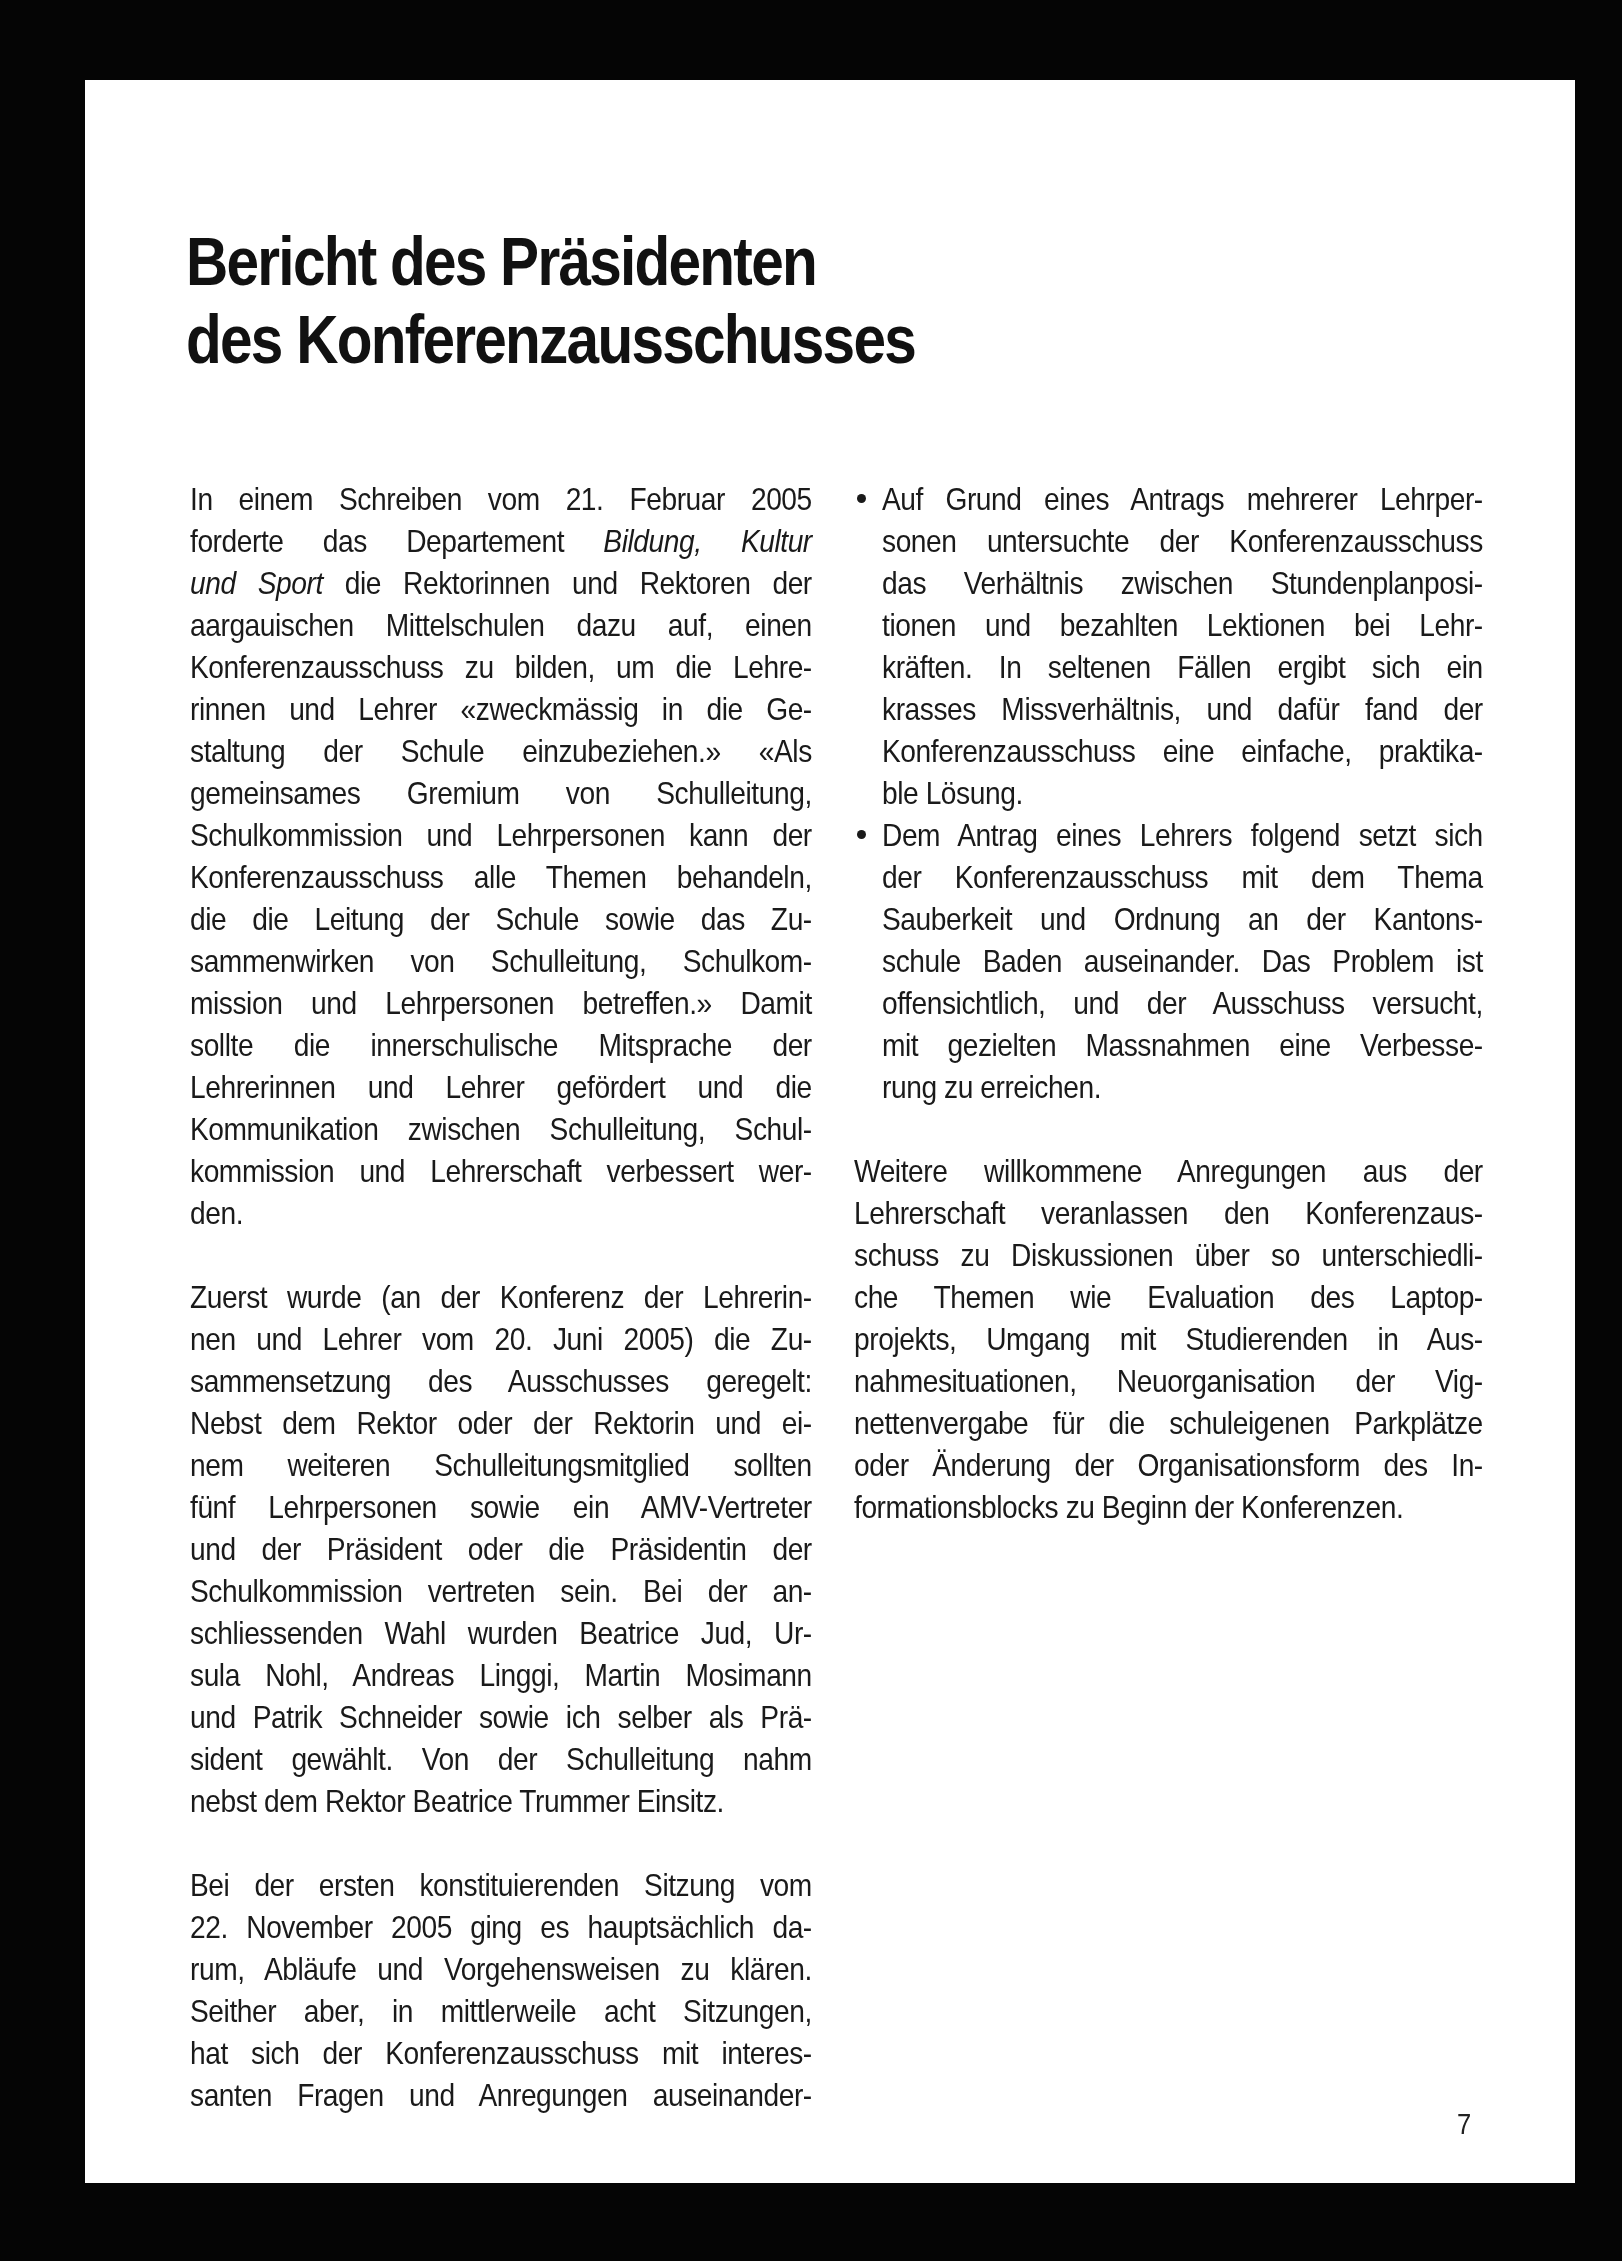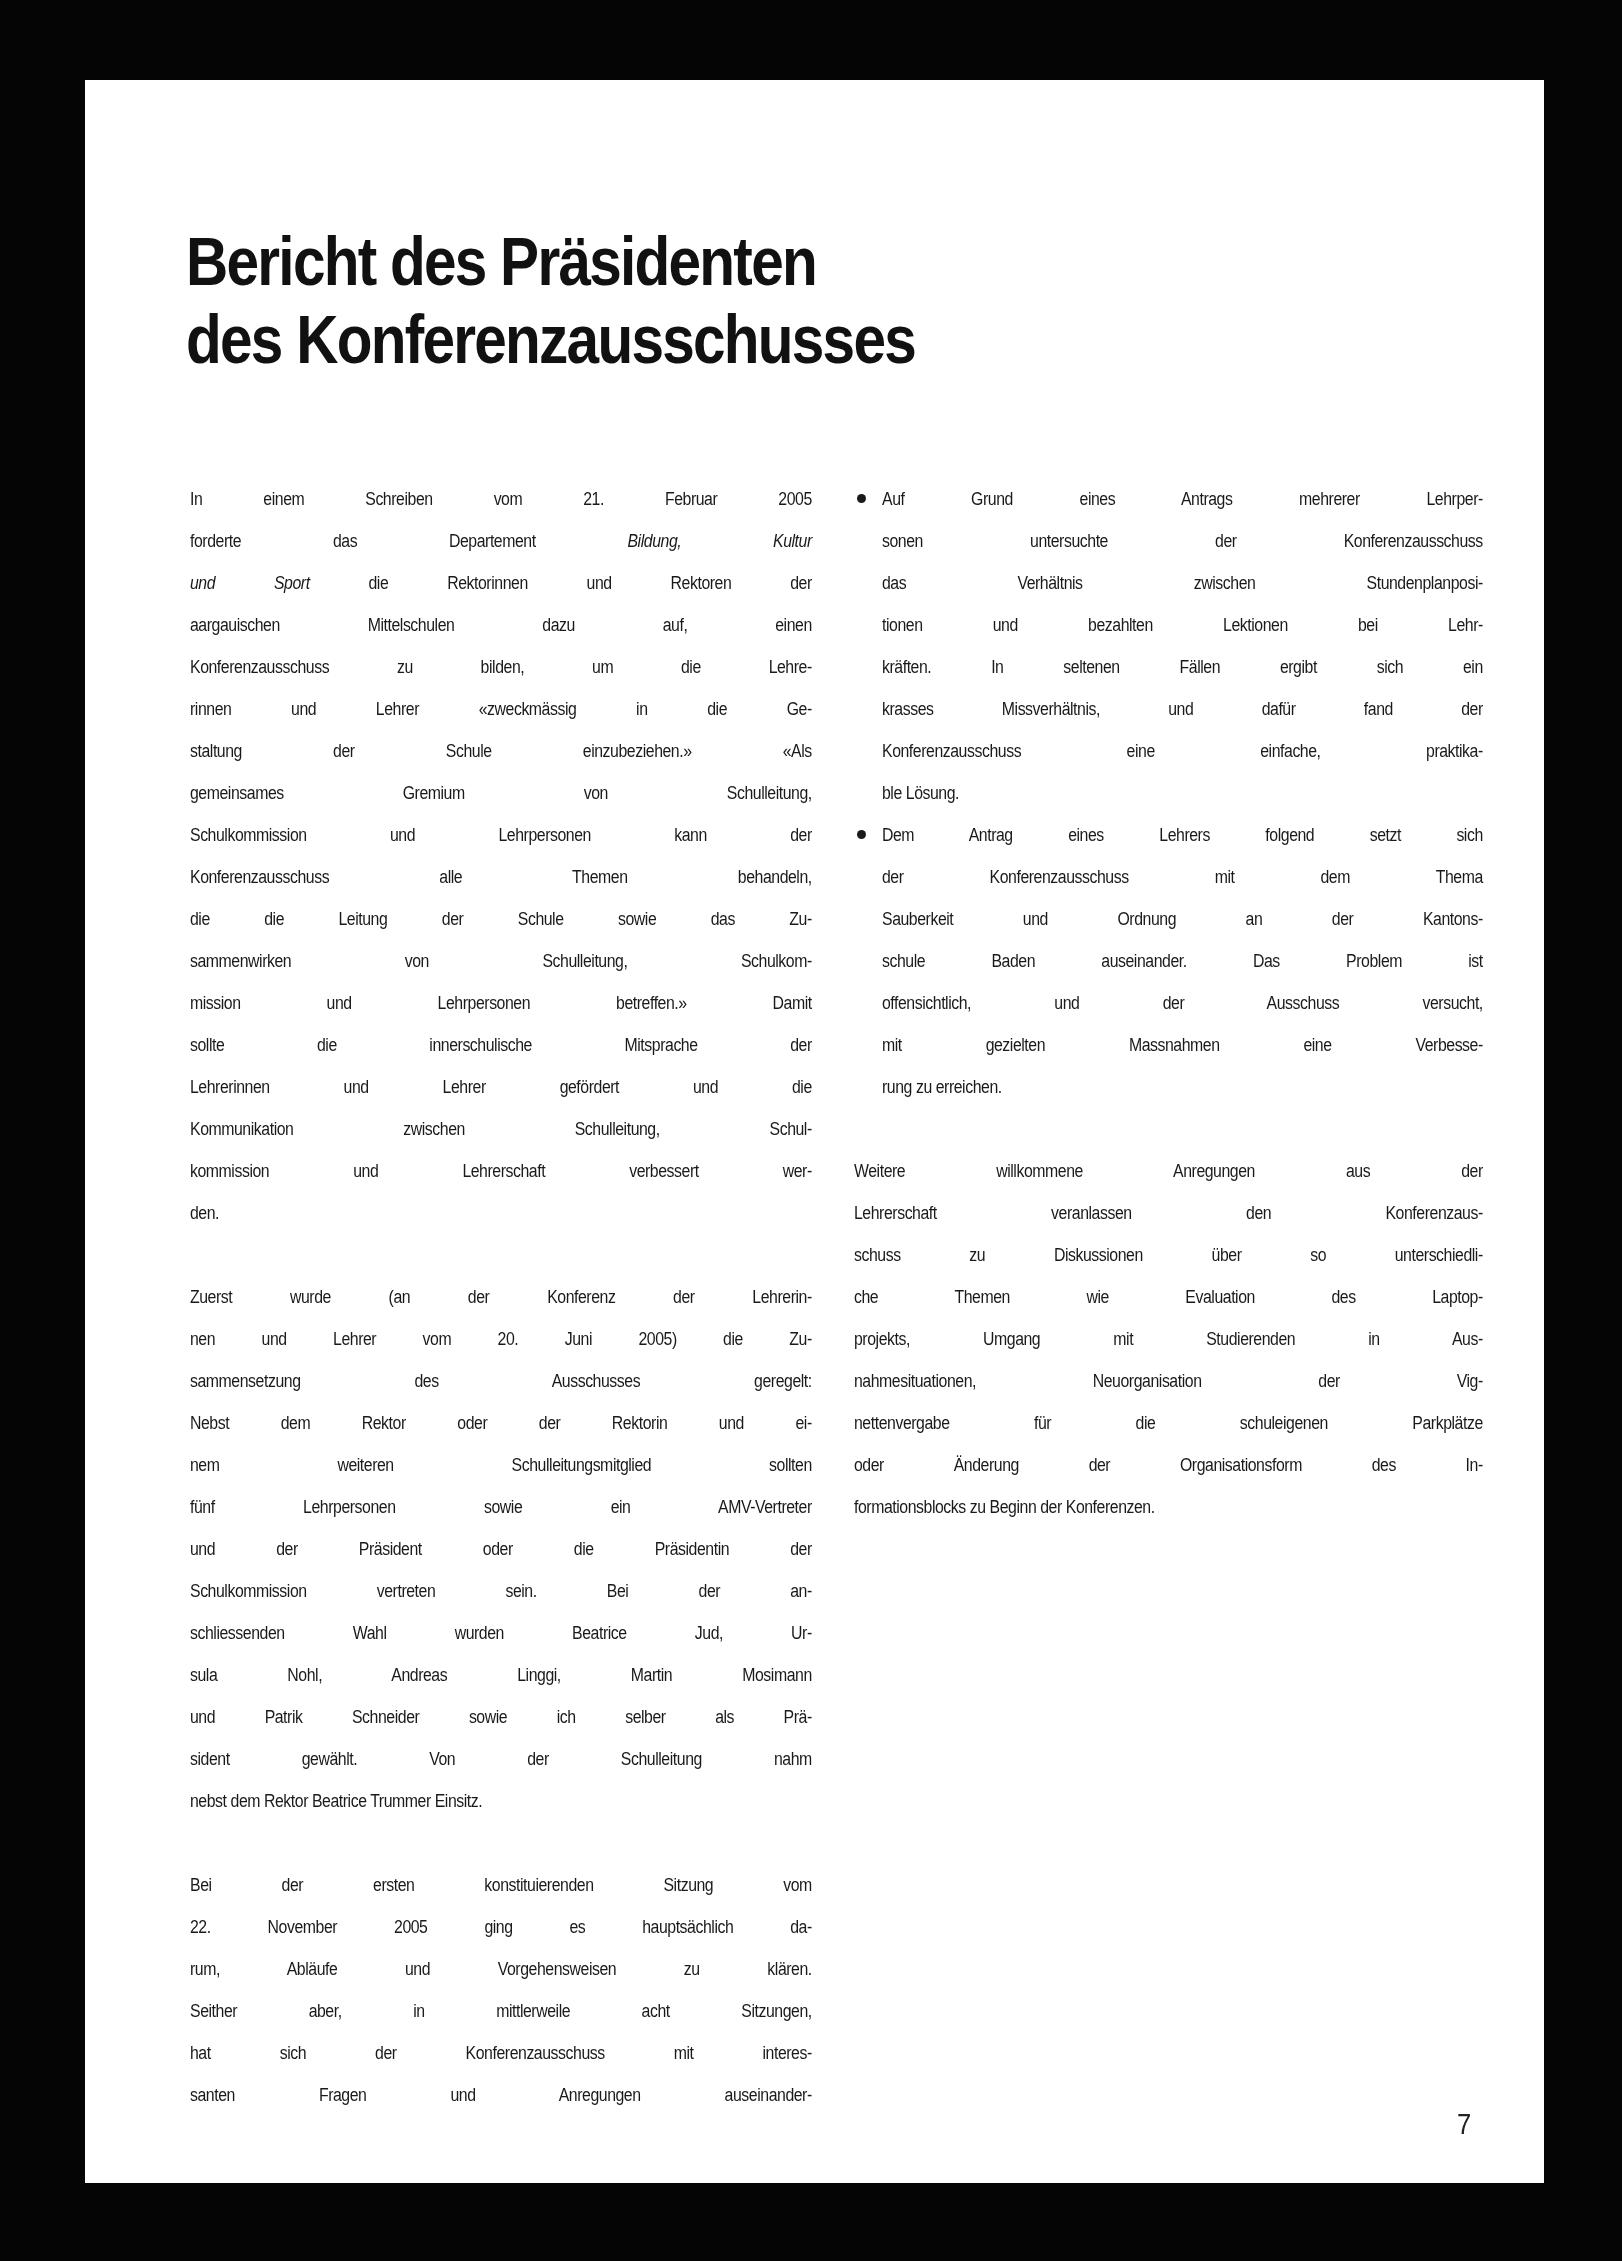--- a/index.html
+++ b/index.html
@@ -11,41 +11,42 @@
     overflow: hidden;
     font-family: "Liberation Sans", "DejaVu Sans", sans-serif;
   }
   .page {
     position: absolute;
     left: 85px;
     top: 80px;
     width: 1459px;
     height: 2103px;
     background: #ffffff;
+    padding-left: 31px;
   }
   .title {
     position: absolute;
     left: 101px;
     top: 142px;
     margin: 0;
     font-family: "Liberation Sans Narrow", "Liberation Sans", "DejaVu Sans Condensed", sans-serif;
     font-weight: bold;
     font-size: 68px;
     line-height: 78px;
     color: #111111;
     letter-spacing: -2px;
     transform: scaleX(0.86);
     transform-origin: left top;
   }
   .title span { display: block; white-space: nowrap; }
   .col {
     position: absolute;
     top: 398px;
     color: #1a1a1a;
-    font-size: 18px;
+    font-size: 32px;
     line-height: 42px;
   }
   .col.left { left: 105px; width: 622px; }
   .col.right { left: 769px; width: 629px; }
   .para { margin: 0 0 42px 0; }
   .line {
     display: block;
     text-align: justify;
     text-align-last: justify;
     white-space: nowrap;

